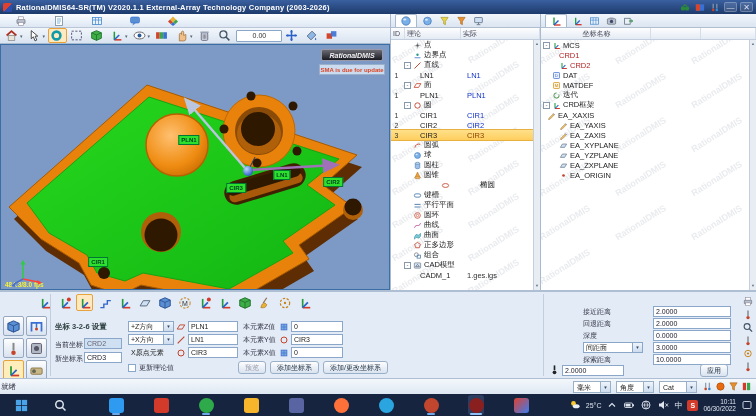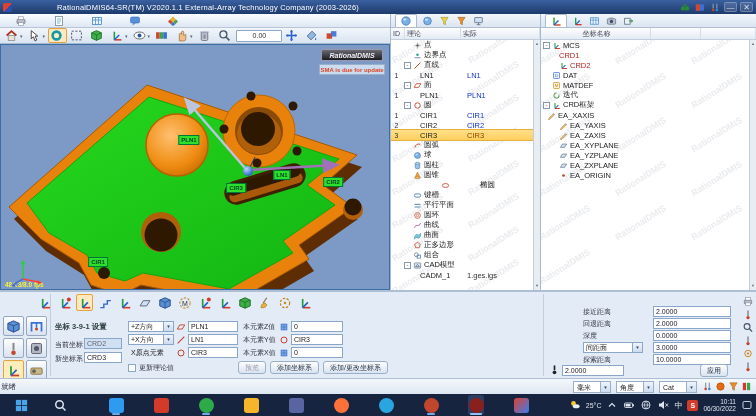--- a/index.html
+++ b/index.html
@@ -3,21 +3,21 @@
 <meta charset="utf-8">
 <style>
   * { margin:0; padding:0; box-sizing:border-box; }
   html,body { width:756px; height:416px; overflow:hidden; }
   body { font-family:"Liberation Sans","DejaVu Sans",sans-serif; font-size:8px; color:#222; background:#e6edf7; }
   .app { position:relative; width:756px; height:416px; }
 
   
   .titlebar { height:14px; background:linear-gradient(#3a60a0,#1d3a6b); display:flex; align-items:center; padding:0 3px; color:#fff; }
   .tb-logo { width:9px; height:9px; border-radius:2px; background:linear-gradient(135deg,#e04030 55%,#2a4fae 55%); margin-right:4px; }
-  .tb-title { font-size:7.5px; font-weight:normal; letter-spacing:.2px; flex:1; white-space:nowrap; overflow:hidden;margin-left:41px; }
+  .tb-title { font-size:7.5px; font-weight:bold; letter-spacing:.2px; flex:1; white-space:nowrap; overflow:hidden; }
   .tb-right { display:flex; align-items:center; gap:3px; }
   .tb-ic { width:12px; height:11px; }
   .win-btn { width:13px; height:10px; font-size:8px; line-height:9px; text-align:center; color:#dde; background:rgba(255,255,255,.12); border:1px solid rgba(255,255,255,.25); border-radius:2px; }
 
   
   .main { display:flex; height:276px; }
   .leftcol { width:390px; display:flex; flex-direction:column; background:#dce6f2; }
   .menubar { height:14px; display:flex; align-items:center; gap:24px; padding:0 14px; background:linear-gradient(#fbfdff,#dde7f3); border-bottom:1px solid #b8c6d8; }
   .menu-tab { width:14px; height:12px; }
   .toolbar { height:16px; display:flex; align-items:center; gap:1px; padding:0 3px; background:linear-gradient(#f2f6fb,#d9e4f1); border-bottom:1px solid #a9bacf; }
@@ -1070,21 +1070,21 @@
         </div>
         <div class="lbtn">
           <span data-icon="lathe"><svg viewBox="0 0 12 12" width="100%" height="100%">
               <rect x="1.5" y="4" width="9" height="5" rx="1" fill="#c8b888" stroke="#887040" stroke-width=".7"></rect>
               <circle cx="4" cy="6.5" r="1.5" fill="#665"></circle>
             </svg></span>
         </div>
       </div>
     <div class="dock-sep"></div>
 
-    <div class="cs-title">坐标 3-9-1 设置</div>
+    <div class="cs-title">坐标 3-2-6 设置</div>
     <div class="cs-cur-label">当前坐标</div>
     <div class="fieldbox dis" style="left:84px; top:46px; width:38px;">CRD2</div>
     <div class="cs-new-label">新坐标系</div>
     <div class="fieldbox" style="left:84px; top:60px; width:38px;">CRD3</div>
 
     <div class="cs-rows">
 
         <div class="cs-row">
           <div class="combo">+Z方向</div>
           <span class="cico" data-icon="planered"><svg viewBox="0 0 12 12" width="100%" height="100%">

